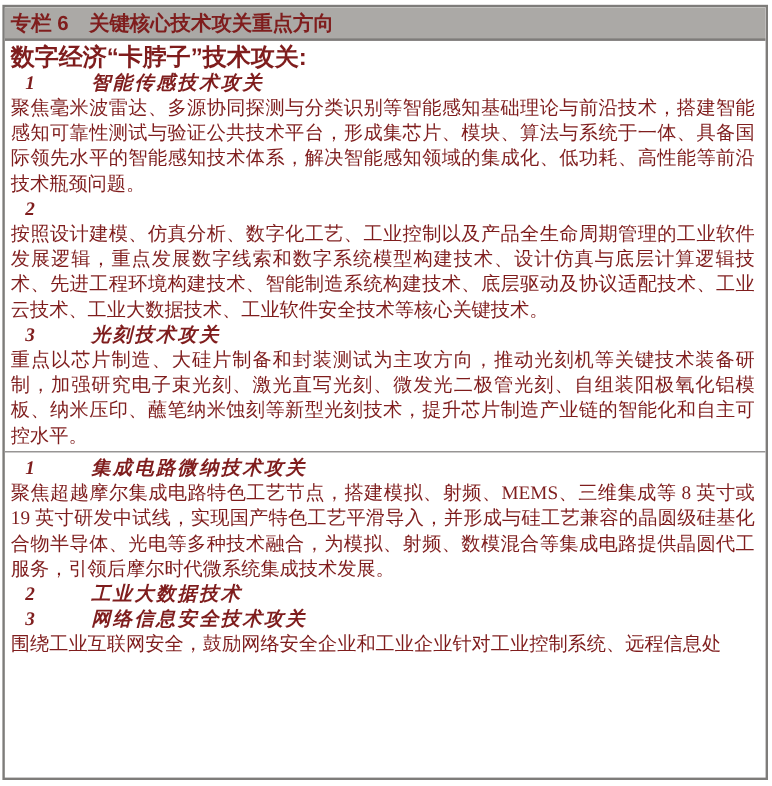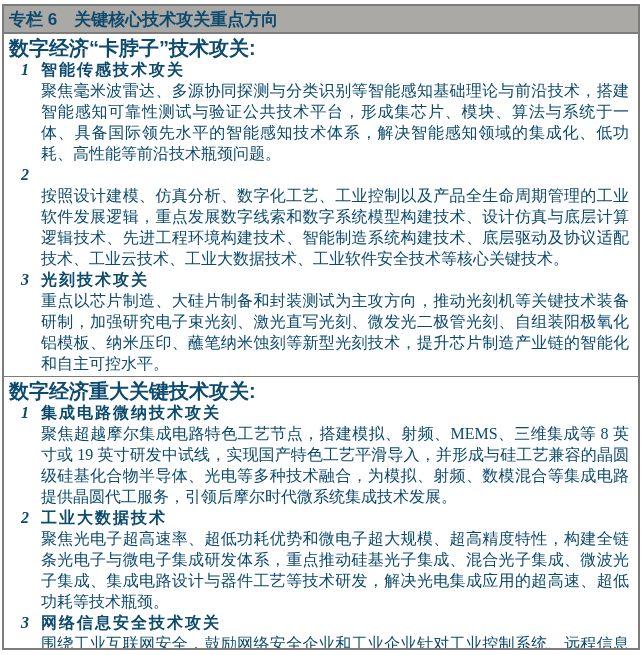--- a/index.html
+++ b/index.html
@@ -6,21 +6,21 @@
     margin: 0;
     padding: 0;
     background: #ffffff;
   }
   .page {
     position: relative;
     width: 643px;
     height: 655px;
     overflow: hidden;
     background: #ffffff;
-    color: #0c4a6e;
+    color: #7f1d1d;
     font-family: "Liberation Serif", serif;
   }
   .panel {
     position: absolute;
     left: 2px;
     top: 4px;
     width: 638px;
     height: 646px;
     box-sizing: border-box;
     border: 2px solid #7e7c7a;
@@ -59,25 +59,26 @@
   }
   .num {
     flex: 0 0 20px;
     margin-left: 12px;
     font-weight: bold;
     font-style: italic;
     font-family: "Liberation Serif", serif;
   }
   .title {
     font-weight: bold;
+    font-style: italic;
     letter-spacing: 2px;
     font-family: "Liberation Serif", serif;
+    margin-left: 35px;
   }
   .body {
-    margin-left: 32px;
     margin-right: 3px;
     text-align: justify;
     text-justify: inter-character;
     font-family: "Liberation Serif", serif;
   }
 </style>
 </head>
 <body>
 
 <div class="page">
@@ -108,36 +109,34 @@
       <div class="item">
         <div class="item-head">
           <span class="num">3</span>
           <span class="title">光刻技术攻关</span>
         </div>
         <div class="body">重点以芯片制造、大硅片制备和封装测试为主攻方向，推动光刻机等关键技术装备研制，加强研究电子束光刻、激光直写光刻、微发光二极管光刻、自组装阳极氧化铝模板、纳米压印、蘸笔纳米蚀刻等新型光刻技术，提升芯片制造产业链的智能化和自主可控水平。</div>
       </div>
     </div>
 
     <div class="section">
-      <div class="lead">数字经济重大关键技术攻关:</div>
 
       <div class="item">
         <div class="item-head">
           <span class="num">1</span>
           <span class="title">集成电路微纳技术攻关</span>
         </div>
         <div class="body">聚焦超越摩尔集成电路特色工艺节点，搭建模拟、射频、MEMS、三维集成等 8 英寸或 19 英寸研发中试线，实现国产特色工艺平滑导入，并形成与硅工艺兼容的晶圆级硅基化合物半导体、光电等多种技术融合，为模拟、射频、数模混合等集成电路提供晶圆代工服务，引领后摩尔时代微系统集成技术发展。</div>
       </div>
 
       <div class="item">
         <div class="item-head">
           <span class="num">2</span>
           <span class="title">工业大数据技术</span>
         </div>
-        <div class="body">聚焦光电子超高速率、超低功耗优势和微电子超大规模、超高精度特性，构建全链条光电子与微电子集成研发体系，重点推动硅基光子集成、混合光子集成、微波光子集成、集成电路设计与器件工艺等技术研发，解决光电集成应用的超高速、超低功耗等技术瓶颈。</div>
       </div>
 
       <div class="item">
         <div class="item-head">
           <span class="num">3</span>
           <span class="title">网络信息安全技术攻关</span>
         </div>
         <div class="body">围绕工业互联网安全，鼓励网络安全企业和工业企业针对工业控制系统、远程信息处</div>
       </div>
     </div>

